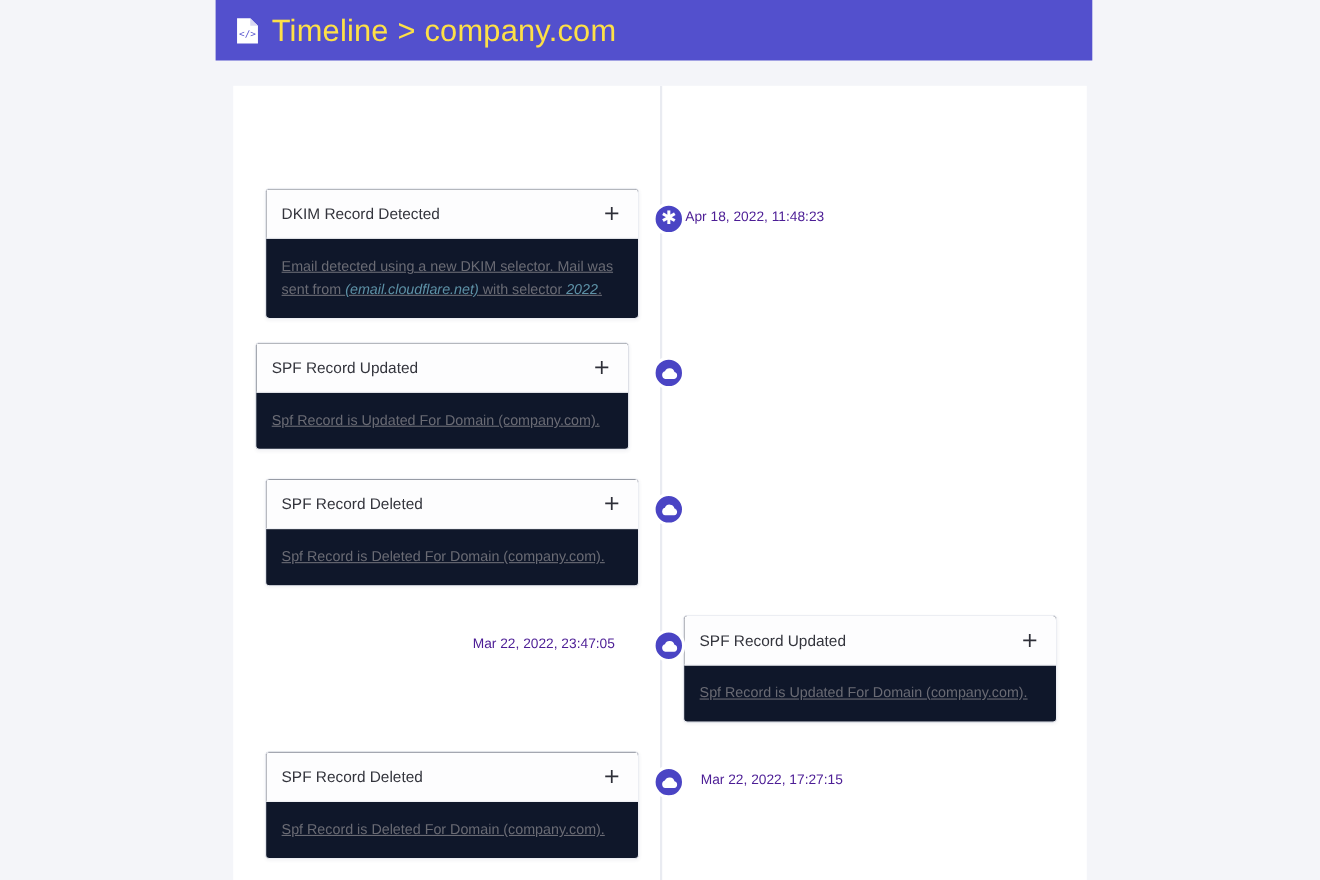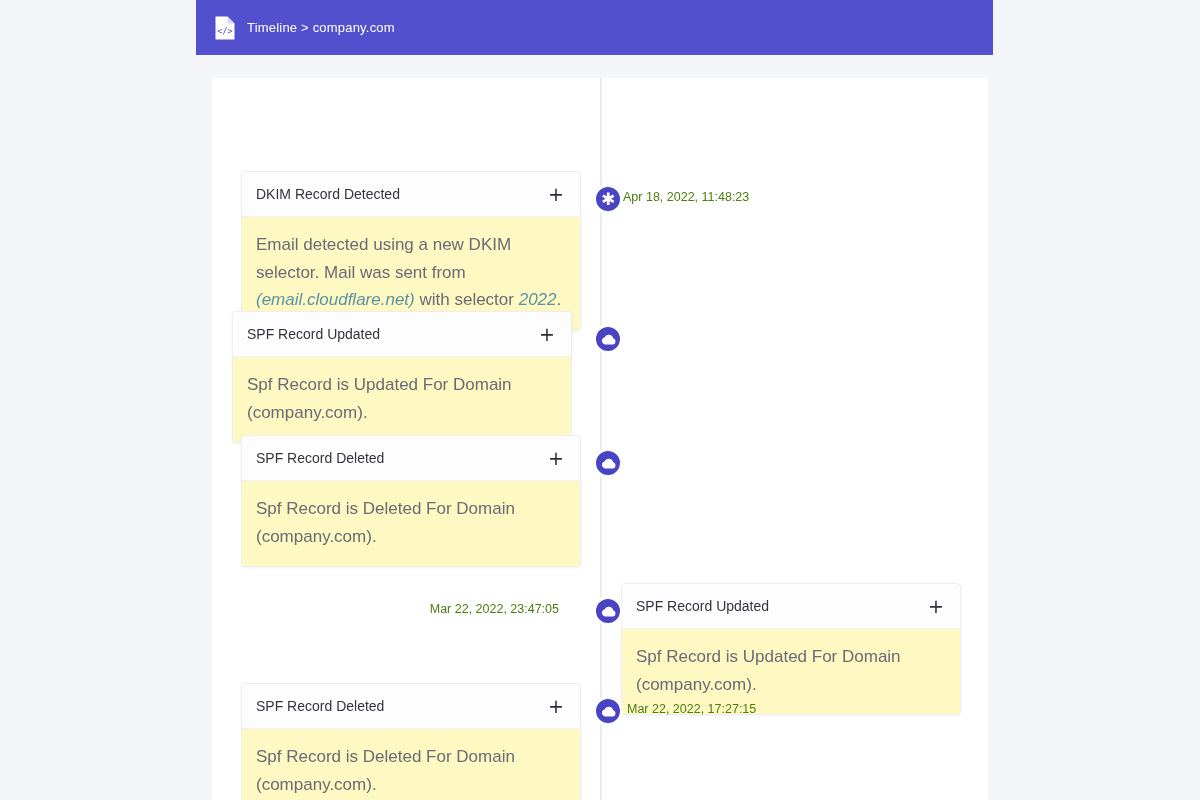--- a/index.html
+++ b/index.html
@@ -32,22 +32,22 @@
 
   .header-icon {
     width: 22px;
     height: 26px;
     margin-right: 11px;
     flex: 0 0 auto;
     display: block;
   }
 
   .header-title {
-    color: #ffffff;
-    font-size: 13px;
+    color: #fde047;
+    font-size: 28px;
     font-weight: 400;
     letter-spacing: .2px;
     white-space: nowrap;
   }
 
   
   .panel {
     position: absolute;
     left: 212px;
     top: 78px;
@@ -121,33 +121,33 @@
   .marker-star {
     color: #ffffff;
     font-size: 17px;
     line-height: 1;
     font-family: "DejaVu Sans", sans-serif;
   }
 
   
   .stamp {
     font-size: 12.5px;
-    color: #4d7c0f;
+    color: #4c1d95;
     white-space: nowrap;
     padding-top: 19px;
     text-align: right;
   }
 
   .stamp.left  { margin-right: 20px; }   
   .stamp.right { margin-left: 20px; }    
 
   
   .card {
     width: 340px;
-    background: #fef9c3;
+    background: #0f172a;
     border: 1px solid #eceef3;
     border-radius: 4px;
     box-shadow: 0 1px 3px rgba(30, 35, 70, 0.05);
     overflow: hidden;
   }
 
   .card-head {
     height: 45px;
     display: flex;
     align-items: center;
@@ -169,23 +169,24 @@
     line-height: 1;
     color: #2e2f38;
     font-family: "DejaVu Sans", sans-serif;
     cursor: pointer;
     padding: 0 2px;
     user-select: none;
   }
 
   .card-body {
     padding: 14px 14px 16px 14px;
-    font-size: 17px;
+    font-size: 13px;
     line-height: 1.62;
     color: #6a6b74;
+    text-decoration: underline;
   }
 
   .card-body .lnk {
     font-style: italic;
     color: #5d91a6;
   }
 
   
   .col-left .card { margin-left: auto; }
 </style>
@@ -246,21 +247,21 @@
             </div>
             <div class="card-body">Spf Record is Deleted For Domain (company.com).</div>
           </div>
         </div>
         <div class="marker">
           <svg width="17" height="17" viewBox="0 0 24 24">
             <path fill="#ffffff" d="M18.6 10.2A6.5 6.5 0 0 0 6.3 9.3 5 5 0 0 0 6.8 19h11.4a4.5 4.5 0 0 0 .4-8.8z"></path>
           </svg>
         </div>
       </div>
-      <div class="row" style="top: 505px;">
+      <div class="row" style="top: 481px;">
         <div class="col-left">
           <span class="stamp right" style="margin-right: 22px;">Mar 22, 2022, 23:47:05</span>
         </div>
         <div class="col-right">
           <div class="card">
             <div class="card-head">
               <span class="card-title">SPF Record Updated</span>
               <span class="expand-btn">+</span>
             </div>
             <div class="card-body">Spf Record is Updated For Domain (company.com).</div>
@@ -276,21 +277,21 @@
         <div class="col-left">
           <div class="card">
             <div class="card-head">
               <span class="card-title">SPF Record Deleted</span>
               <span class="expand-btn">+</span>
             </div>
             <div class="card-body">Spf Record is Deleted For Domain (company.com).</div>
           </div>
         </div>
         <div class="col-right">
-          <span class="stamp left" style="margin-left: 6px;">Mar 22, 2022, 17:27:15</span>
+          <span class="stamp left" style="margin-left: 16px;">Mar 22, 2022, 17:27:15</span>
         </div>
         <div class="marker">
           <svg width="17" height="17" viewBox="0 0 24 24">
             <path fill="#ffffff" d="M18.6 10.2A6.5 6.5 0 0 0 6.3 9.3 5 5 0 0 0 6.8 19h11.4a4.5 4.5 0 0 0 .4-8.8z"></path>
           </svg>
         </div>
       </div>
     </div>
 </div>
 

